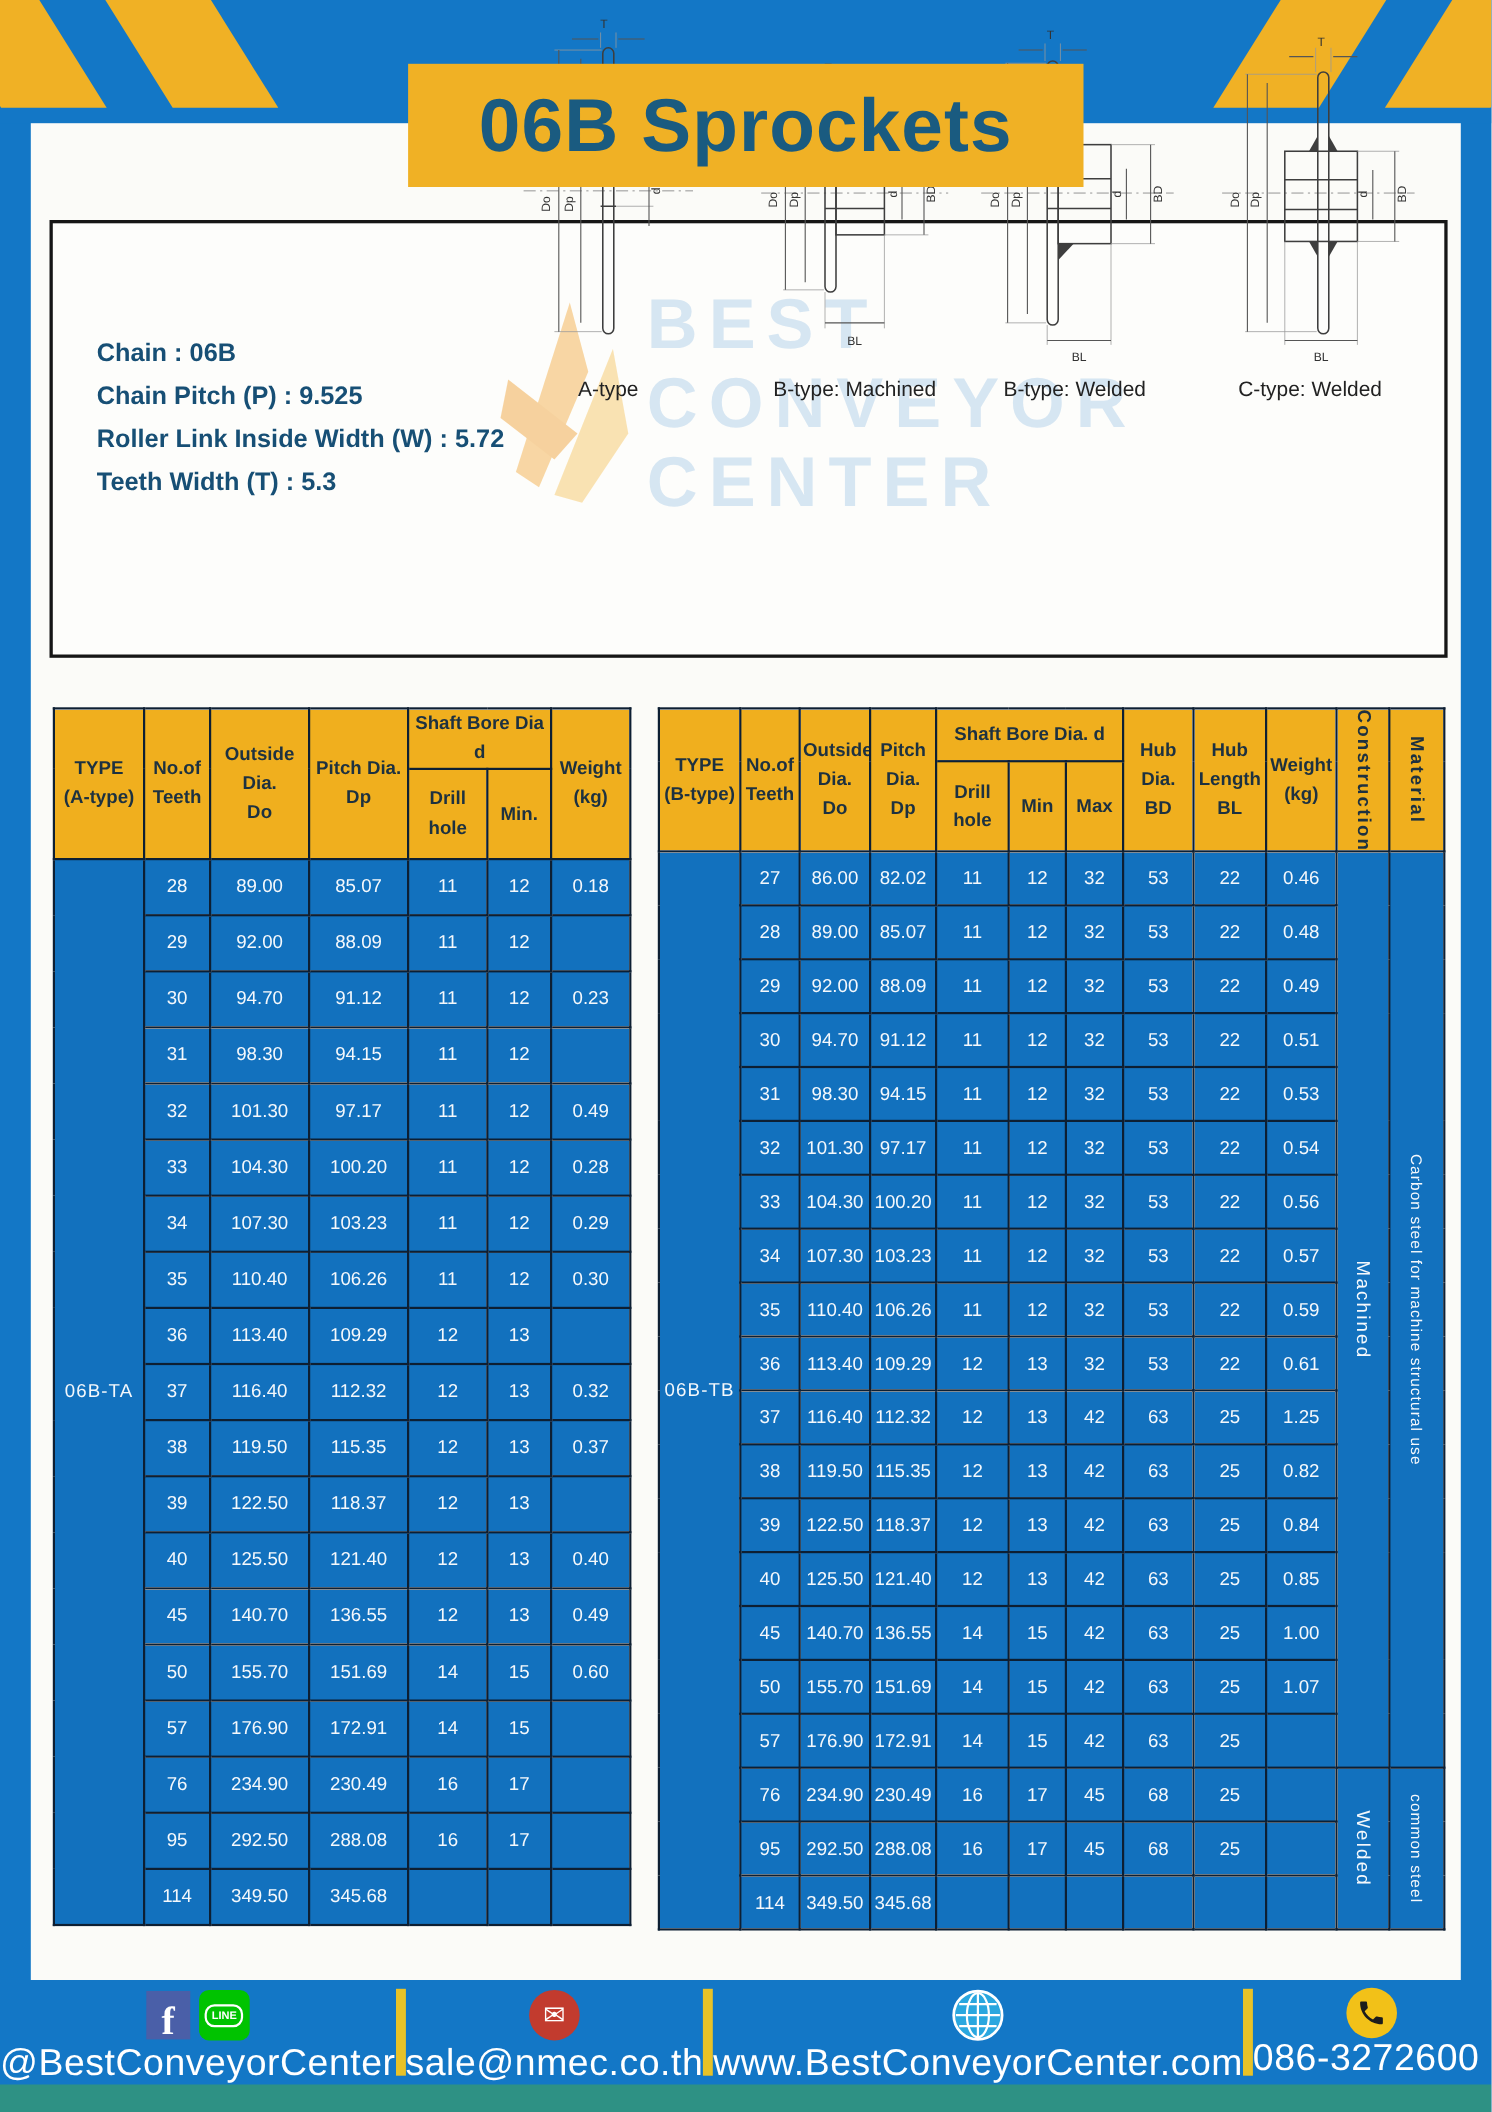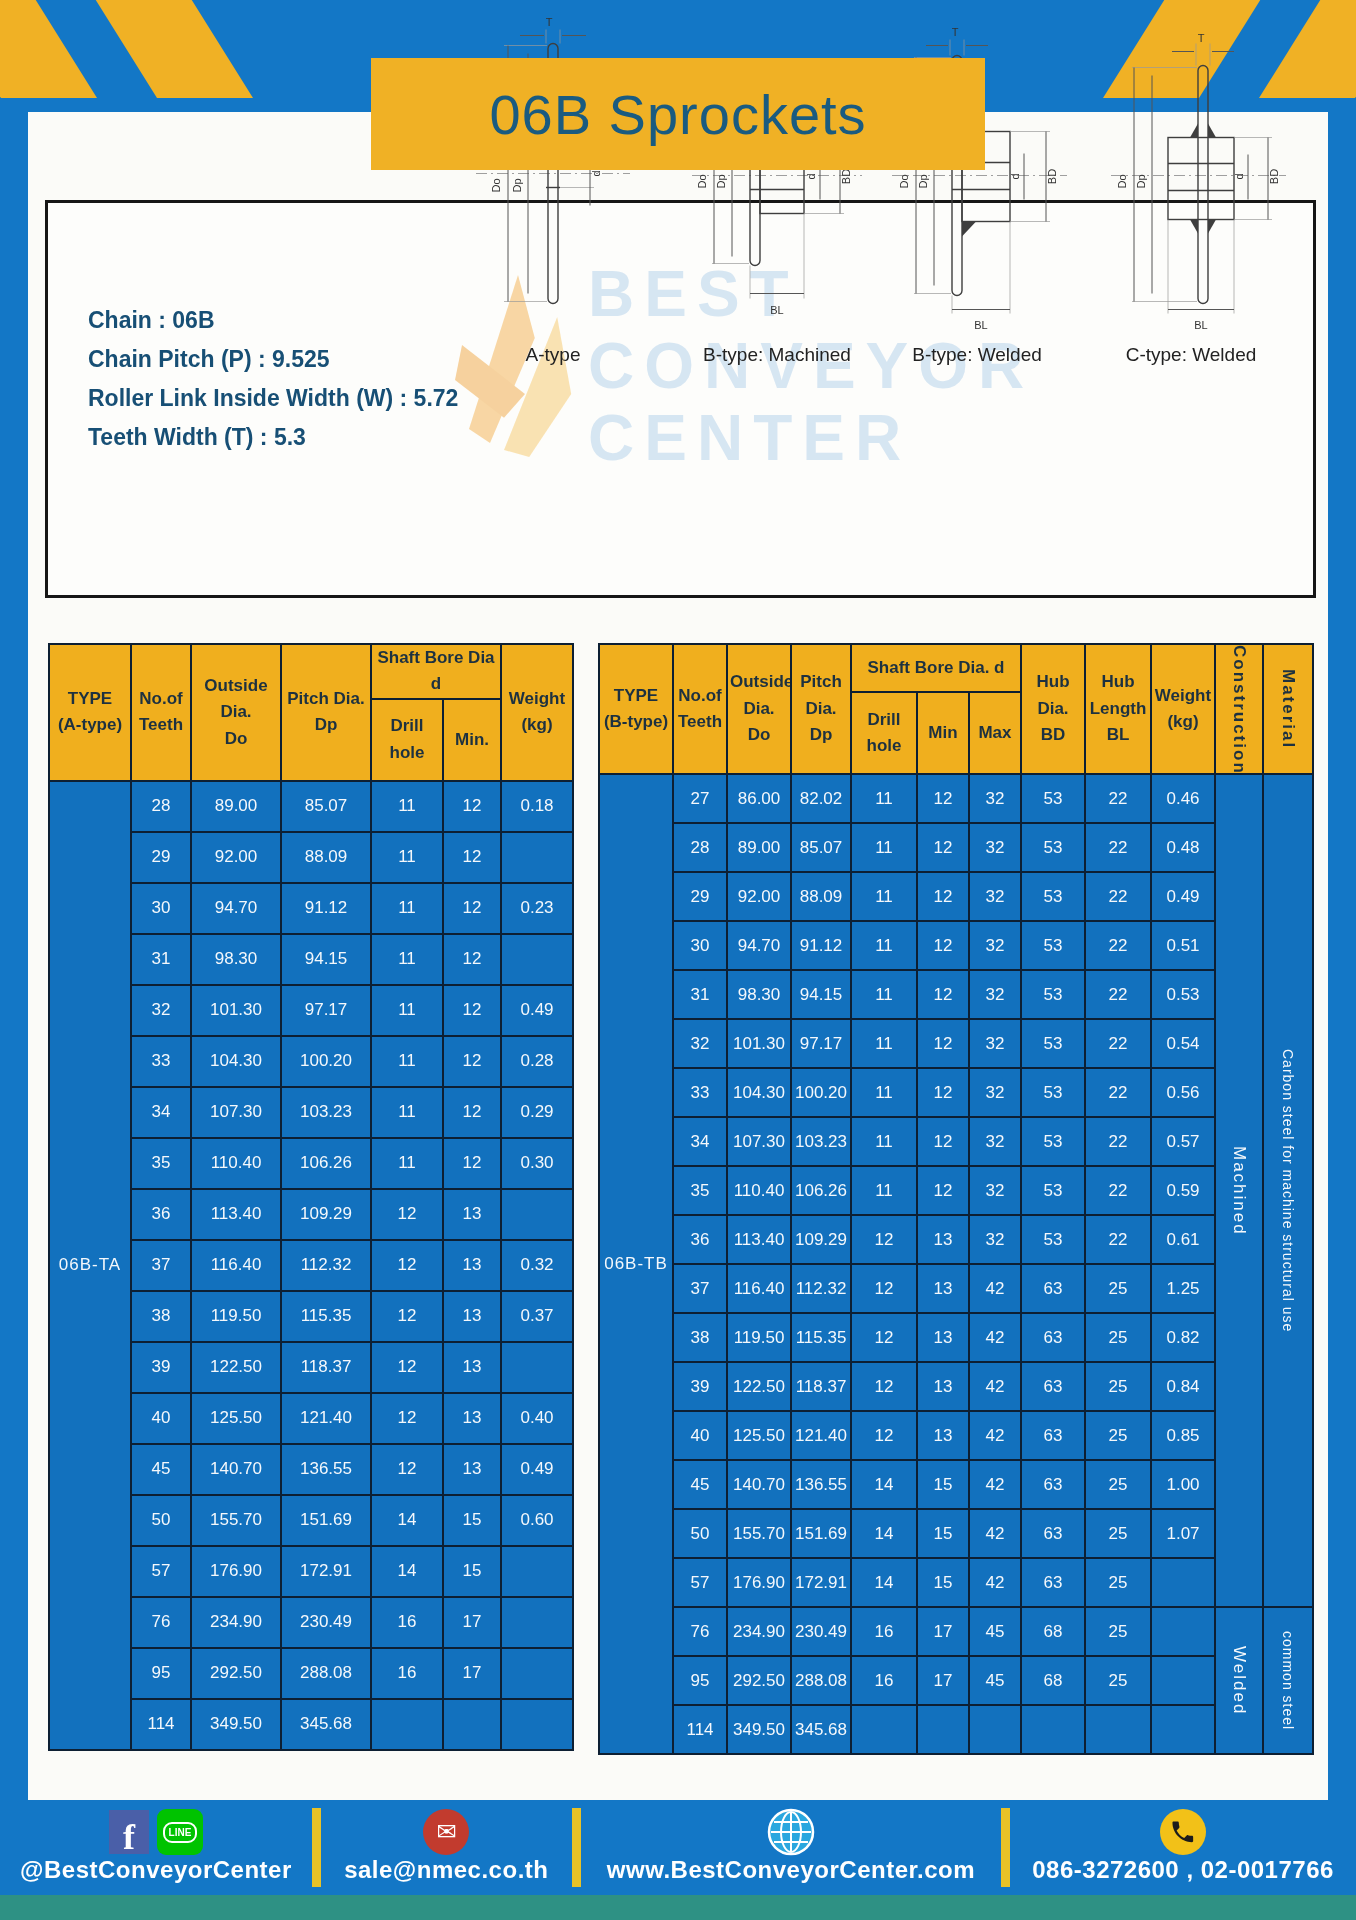--- a/index.html
+++ b/index.html
@@ -10,21 +10,21 @@
   .stripe{position:absolute;top:-14px;bottom:14px;width:96px;background:#F0B125;}
   .stripe.l1{left:-34px;transform:skewX(32deg);}
   .stripe.l2{left:122px;transform:skewX(32deg);}
   .stripe.r1{right:122px;transform:skewX(-32deg);}
   .stripe.r2{right:-34px;transform:skewX(-32deg);}
   
   .white-area{position:absolute;left:28px;right:28px;top:112px;bottom:120px;background:#FBFBF8;}
   
   .title-box{position:absolute;left:371px;top:58px;width:614px;height:112px;background:#F0B125;
              display:flex;align-items:center;justify-content:center;z-index:5;}
-  .title-box h1{margin:0;font-size:56px;font-weight:400;color:#1A5B80;letter-spacing:1px;}
+  .title-box h1{margin:0;font-size:68px;font-weight:700;color:#1A5B80;letter-spacing:1px;}
   
   .panel{position:absolute;left:45px;top:200px;width:1265px;height:392px;background:#FDFDFB;
          border:3px solid #161616;z-index:2;}
   .specs{position:absolute;left:40px;top:98px;color:#174F75;font-size:23px;font-weight:700;line-height:39px;z-index:4;}
   .watermark{position:absolute;left:400px;top:55px;display:flex;align-items:center;opacity:.45;z-index:1;pointer-events:none;}
   .wm-logo{width:140px;height:210px;}
   .wm-text{font-size:64px;font-weight:700;color:#A9CBE8;letter-spacing:10px;line-height:72px;white-space:pre-line;}
   .figure{position:absolute;top:10px;width:210px;display:flex;flex-direction:column;align-items:center;z-index:3;}
   .figure svg{width:210px;height:332px;}
   .figure .caption{font-size:19px;color:#222;margin-top:2px;font-family:"Liberation Sans",sans-serif;}
@@ -52,21 +52,21 @@
   th.vert{height:126px;font-size:16px;}
   td.vert{font-size:16px;}
   td.vert.small{font-size:14px;letter-spacing:1px;}
   
   .footer{position:absolute;left:0;bottom:25px;width:100%;height:95px;background:#1377C6;
           display:flex;align-items:stretch;z-index:6;}
   .fgroup{display:flex;flex-direction:column;align-items:center;justify-content:flex-start;padding-top:6px;}
   .fg1{flex:0 0 23%;} .fg2{flex:0 0 18.5%;} .fg3{flex:0 0 31%;} .fg4{flex:1;}
   .fdiv{width:9px;background:#E8C227;margin:8px 0;}
   .ficons{height:52px;display:flex;align-items:center;gap:8px;}
-  .flabel{color:#fff;font-size:24px;font-weight:700;letter-spacing:.5px;margin-top:-2px;}
+  .flabel{color:#fff;font-size:34px;font-weight:400;letter-spacing:.5px;margin-top:-2px;}
   .fb-icon{width:40px;height:44px;background:#4A5FA8;color:#fff;font-size:36px;font-weight:700;
            display:flex;align-items:flex-end;justify-content:center;font-family:"Liberation Serif",serif;line-height:.95;}
   .line-icon{width:46px;height:46px;background:#00C300;border-radius:9px;display:flex;align-items:center;justify-content:center;}
   .line-bubble{border:2px solid #fff;border-radius:9px;padding:3px 4px;color:#fff;font-size:10px;font-weight:700;}
   .mail-icon{width:46px;height:46px;border-radius:50%;background:#C23B2E;color:#fff;font-size:24px;
              display:flex;align-items:center;justify-content:center;}
   .globe-icon,.phone-icon{width:48px;height:48px;}
   .bottom-strip{position:absolute;left:0;bottom:0;width:100%;height:25px;background:#2E9184;z-index:6;}
 </style>
 </head>

